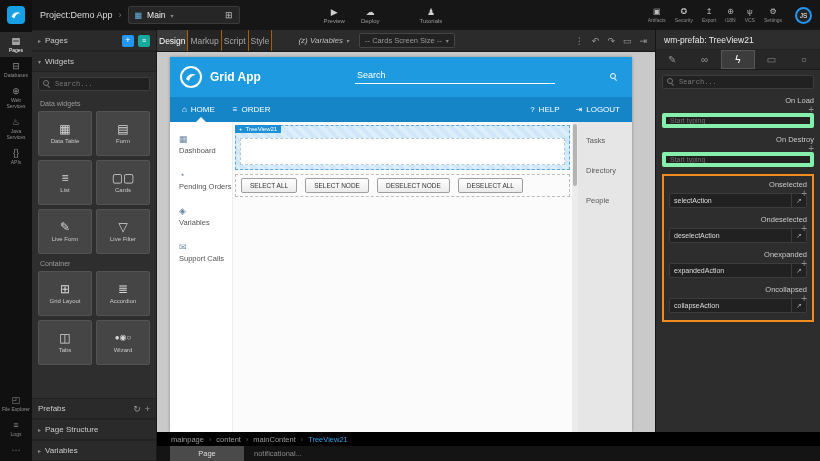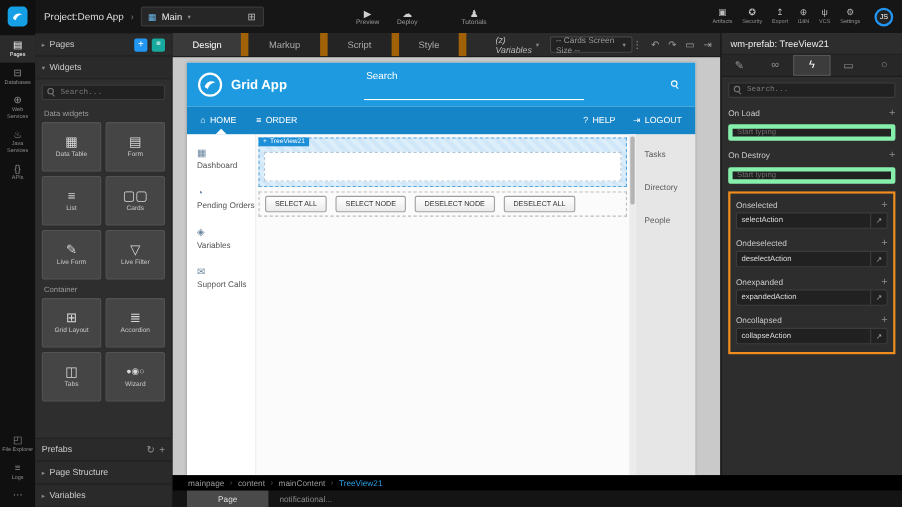--- a/index.html
+++ b/index.html
@@ -69,42 +69,42 @@
   .util { display:flex; flex-direction:column; align-items:center; gap:1px; cursor:pointer; }
   .util .ic { font-size:8px; color:#bdbdbd; line-height:9px; }
   .util .lb { font-size:5px; color:#8f8f8f; }
   .avatar { width:17px; height:17px; border-radius:50%; border:2px solid #2196f3;
     background:#222; color:#fff; font-size:6.5px; display:flex; align-items:center;
     justify-content:center; margin-left:4px; }
 
   
   .toolbar { left:157px; top:30px; width:498px; height:22px; background:#2b2b2b;
     display:flex; align-items:stretch; border-bottom:1px solid #191919; }
-  .tab { padding:0 18px; display:flex; align-items:center; font-size:8.5px; color:#a8a8a8;
-    background:#242424; border-right:7px solid #a16207; cursor:pointer; }
+  .tab { padding:0 2px; display:flex; align-items:center; font-size:8.5px; color:#a8a8a8;
+    background:#242424; border-right:1px solid #a16207; cursor:pointer; }
   .tab.active { background:#3a3a3a; color:#ffffff; }
   .tb-vars { margin-left:26px; display:flex; align-items:center; gap:3px; color:#bbb; font-size:8px;font-style:italic; }
   .tb-select { margin:3px 0 3px 10px; border:1px solid #454545; border-radius:2px;
     background:#222; color:#999; font-size:7.5px; display:flex; align-items:center;
     gap:4px; padding:0 5px; }
   .tb-icons { margin-left:auto; display:flex; align-items:center; gap:8px; color:#9c9c9c;
     font-size:9px; padding-right:8px; }
   .tb-icons span { cursor:pointer; }
 
   
   .canvas { left:157px; top:52px; width:498px; height:380px; background:#c9c9c9; }
   .app { position:absolute; left:13px; top:5px; width:462px; height:375px; background:#fff;
     display:flex; flex-direction:column; box-shadow:0 0 3px rgba(0,0,0,.3); }
   .app-header { height:40px; background:#1d9ae0; display:flex; align-items:center;
     gap:8px; padding:0 10px; flex:none; }
   .app-logo { width:22px; height:22px; border-radius:50%; border:2px solid #fff;
     display:flex; align-items:center; justify-content:center; flex:none; }
   .app-title { color:#fff; font-size:12px; font-weight:bold; }
-  .app-search { margin-left:62px; width:200px; border-bottom:1px solid #fff; color:#fff;
-    font-size:9px; padding:0 2px 16px; cursor:text; }
+  .app-search { margin-left:86px; width:200px; border-bottom:1px solid #fff; color:#fff;
+    font-size:9px; padding:0 2px 3px; cursor:text; }
   .app-header .mag { color:#fff; margin-left:auto; margin-right:4px; }
   .app-nav { height:25px; background:#1585c8; display:flex; align-items:center;
     gap:18px; padding:0 12px; position:relative; flex:none; }
   .nav-item { color:#fff; font-size:8px; display:flex; align-items:center; gap:4px; cursor:pointer; }
   .nav-item .nic { font-size:8px; }
   .nav-right { margin-left:auto; display:flex; gap:16px; }
   .notch { position:absolute; bottom:0; left:26px; width:0; height:0;
     border-left:5px solid transparent; border-right:5px solid transparent;
     border-bottom:5px solid #ffffff; }
   .app-body { flex:1; display:flex; min-height:0; }
@@ -132,21 +132,21 @@
   .rpanel { left:655px; top:30px; width:165px; height:402px; background:#2d2d2d;
     border-left:1px solid #151515; display:flex; flex-direction:column; }
   .rp-title { font-size:8.5px; color:#ededed; padding:5px 8px 4px; }
   .rp-tabs { display:flex; height:21px; background:#272727; border-top:1px solid #222;
     border-bottom:1px solid #1c1c1c; flex:none; }
   .rp-tab { flex:1; display:flex; align-items:center; justify-content:center;
     color:#8f8f8f; font-size:10px; cursor:pointer; }
   .rp-tab.active { background:#3c3c3c; color:#fff; border:1px solid #565656; }
   .rp-body { padding:2px 6px 0; }
   .ev-group { margin-bottom:7px; }
-  .ev-label-row { display:flex; align-items:center; height:13px; }
+  .ev-label-row { display:flex; align-items:flex-end; height:13px;flex-direction:column; }
   .ev-label { font-size:7.5px; color:#c9c9c9; }
   .ev-plus { margin-left:auto; color:#8d8d8d; font-size:10px; cursor:pointer; line-height:1; }
   .ev-input { width:100%; height:15px; background:#212121; border:4px solid #86efac;
     border-radius:2px; color:#ddd; font-size:7px; padding:0 4px;
     font-family:"Liberation Sans", sans-serif; outline:none; }
   .ev-input::placeholder { color:#6e6e6e; }
   .action-field { height:15px; background:#212121; border:1px solid #3c3c3c;
     border-radius:2px; display:flex; align-items:center; cursor:text; }
   .af-value { flex:1; font-size:7px; color:#dddddd; padding:0 4px; }
   .af-btn { width:15px; align-self:stretch; border-left:1px solid #3c3c3c; display:flex;

